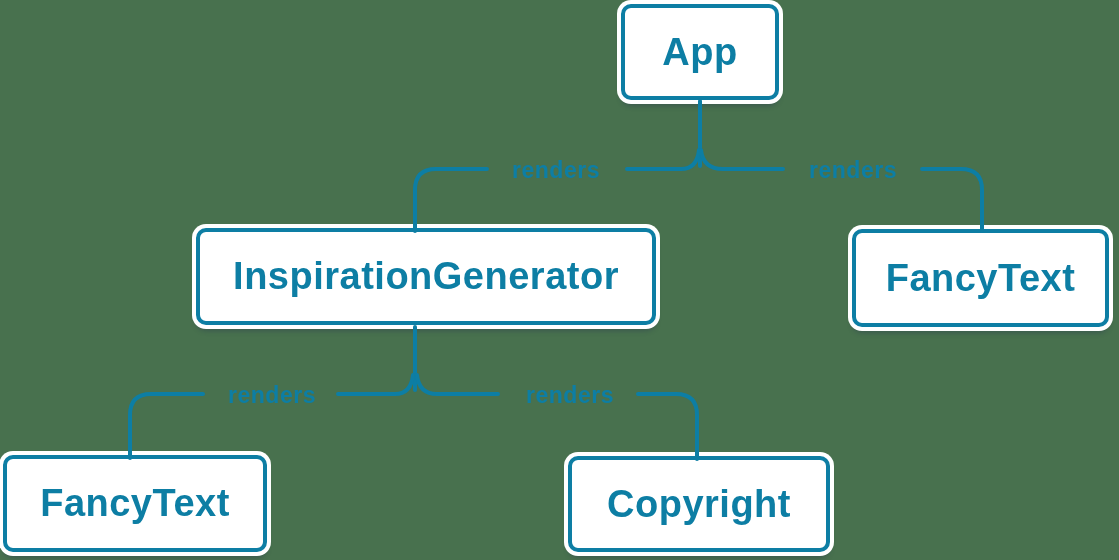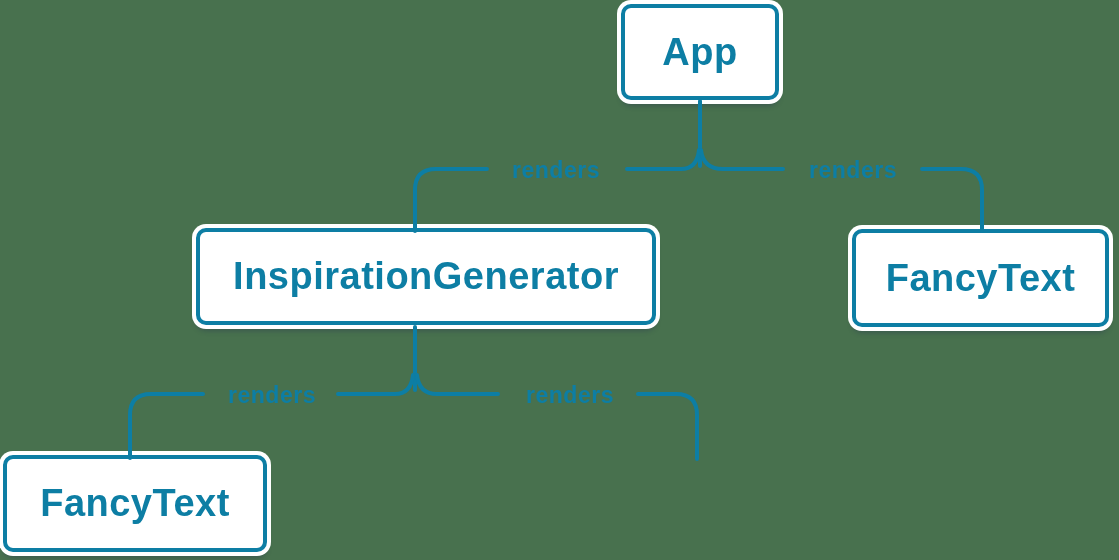--- a/index.html
+++ b/index.html
@@ -101,19 +101,22 @@
   </div>
 
   <div class="node" id="node-fancy-text-top">
     <span class="node-label">FancyText</span>
   </div>
 
   <div class="node" id="node-fancy-text-bottom">
     <span class="node-label">FancyText</span>
   </div>
 
+  <div class="node" id="node-copyright">
+    <span class="node-label">Copyright</span>
+  </div>
 
   <span class="edge-label" id="edge-label-0">renders</span>
   <span class="edge-label" id="edge-label-1">renders</span>
   <span class="edge-label" id="edge-label-2">renders</span>
   <span class="edge-label" id="edge-label-3">renders</span>
 
 </div>
 
 </body></html>

